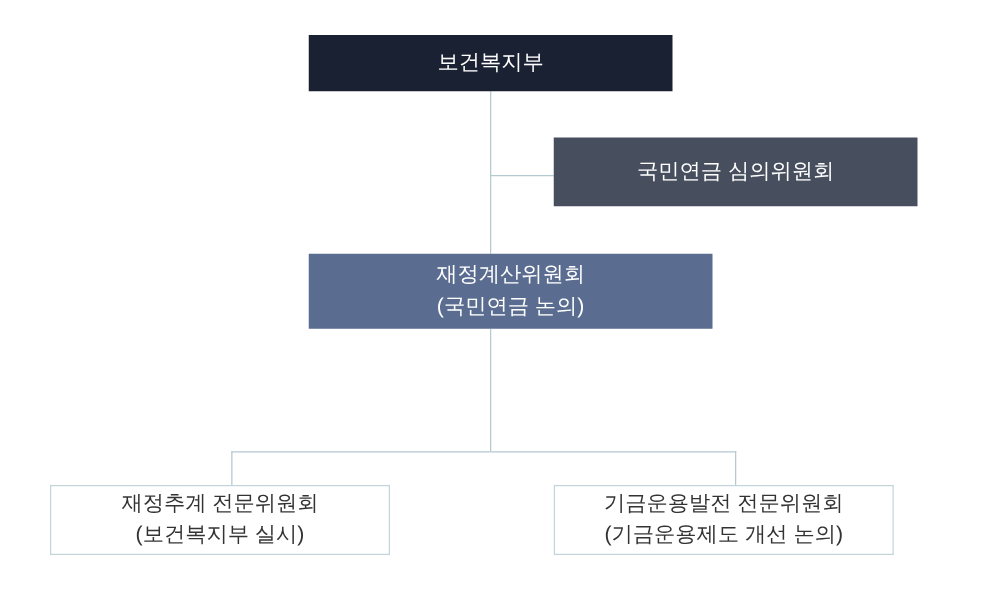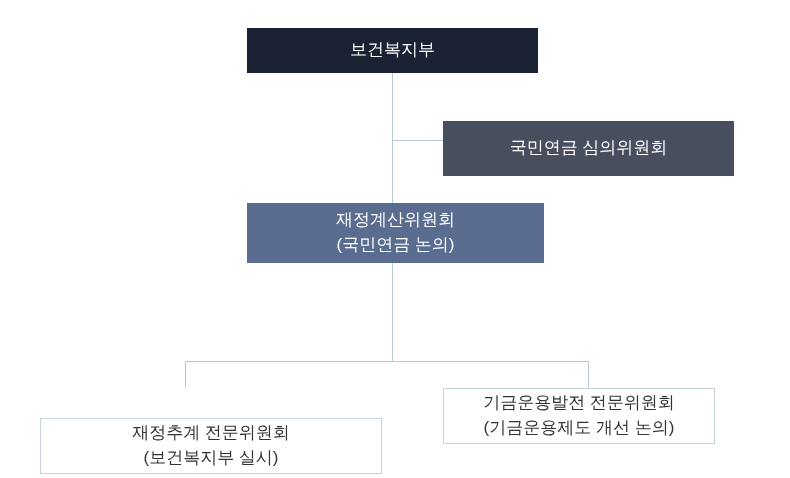--- a/index.html
+++ b/index.html
@@ -27,34 +27,34 @@
     box-sizing: border-box;
   }
   .box .label { font-weight: 500; }
   .box .sublabel { font-weight: 500; }
 
   .node-ministry {
     left: 247px; top: 28px; width: 291px; height: 45px;
     background: #1a2133; color: #ffffff;
   }
   .node-deliberation {
-    left: 443px; top: 121px; width: 291px; height: 55px;
+    left: 443px; top: 110px; width: 291px; height: 55px;
     background: #474e5e; color: #ffffff; text-align: right;
   }
   .node-finance-calc {
-    left: 247px; top: 203px; width: 297px; height: 60px;
+    left: 247px; top: 203px; width: 323px; height: 60px;
     background: #5a6c90; color: #ffffff;
   }
   .node-leaf {
     background: #ffffff;
     border: 1px solid #c3d5db;
     color: #333333;
   }
   .node-estimation {
-    left: 40px; top: 388px; width: 342px; height: 56px; margin-top: 30px;
+    left: 40px; top: 388px; width: 272px; height: 56px;
   }
   .node-fund-dev {
     left: 443px; top: 388px; width: 272px; height: 56px;
   }
 
   .connector {
     position: absolute;
     background: #b5c9d1;
   }
 </style>

